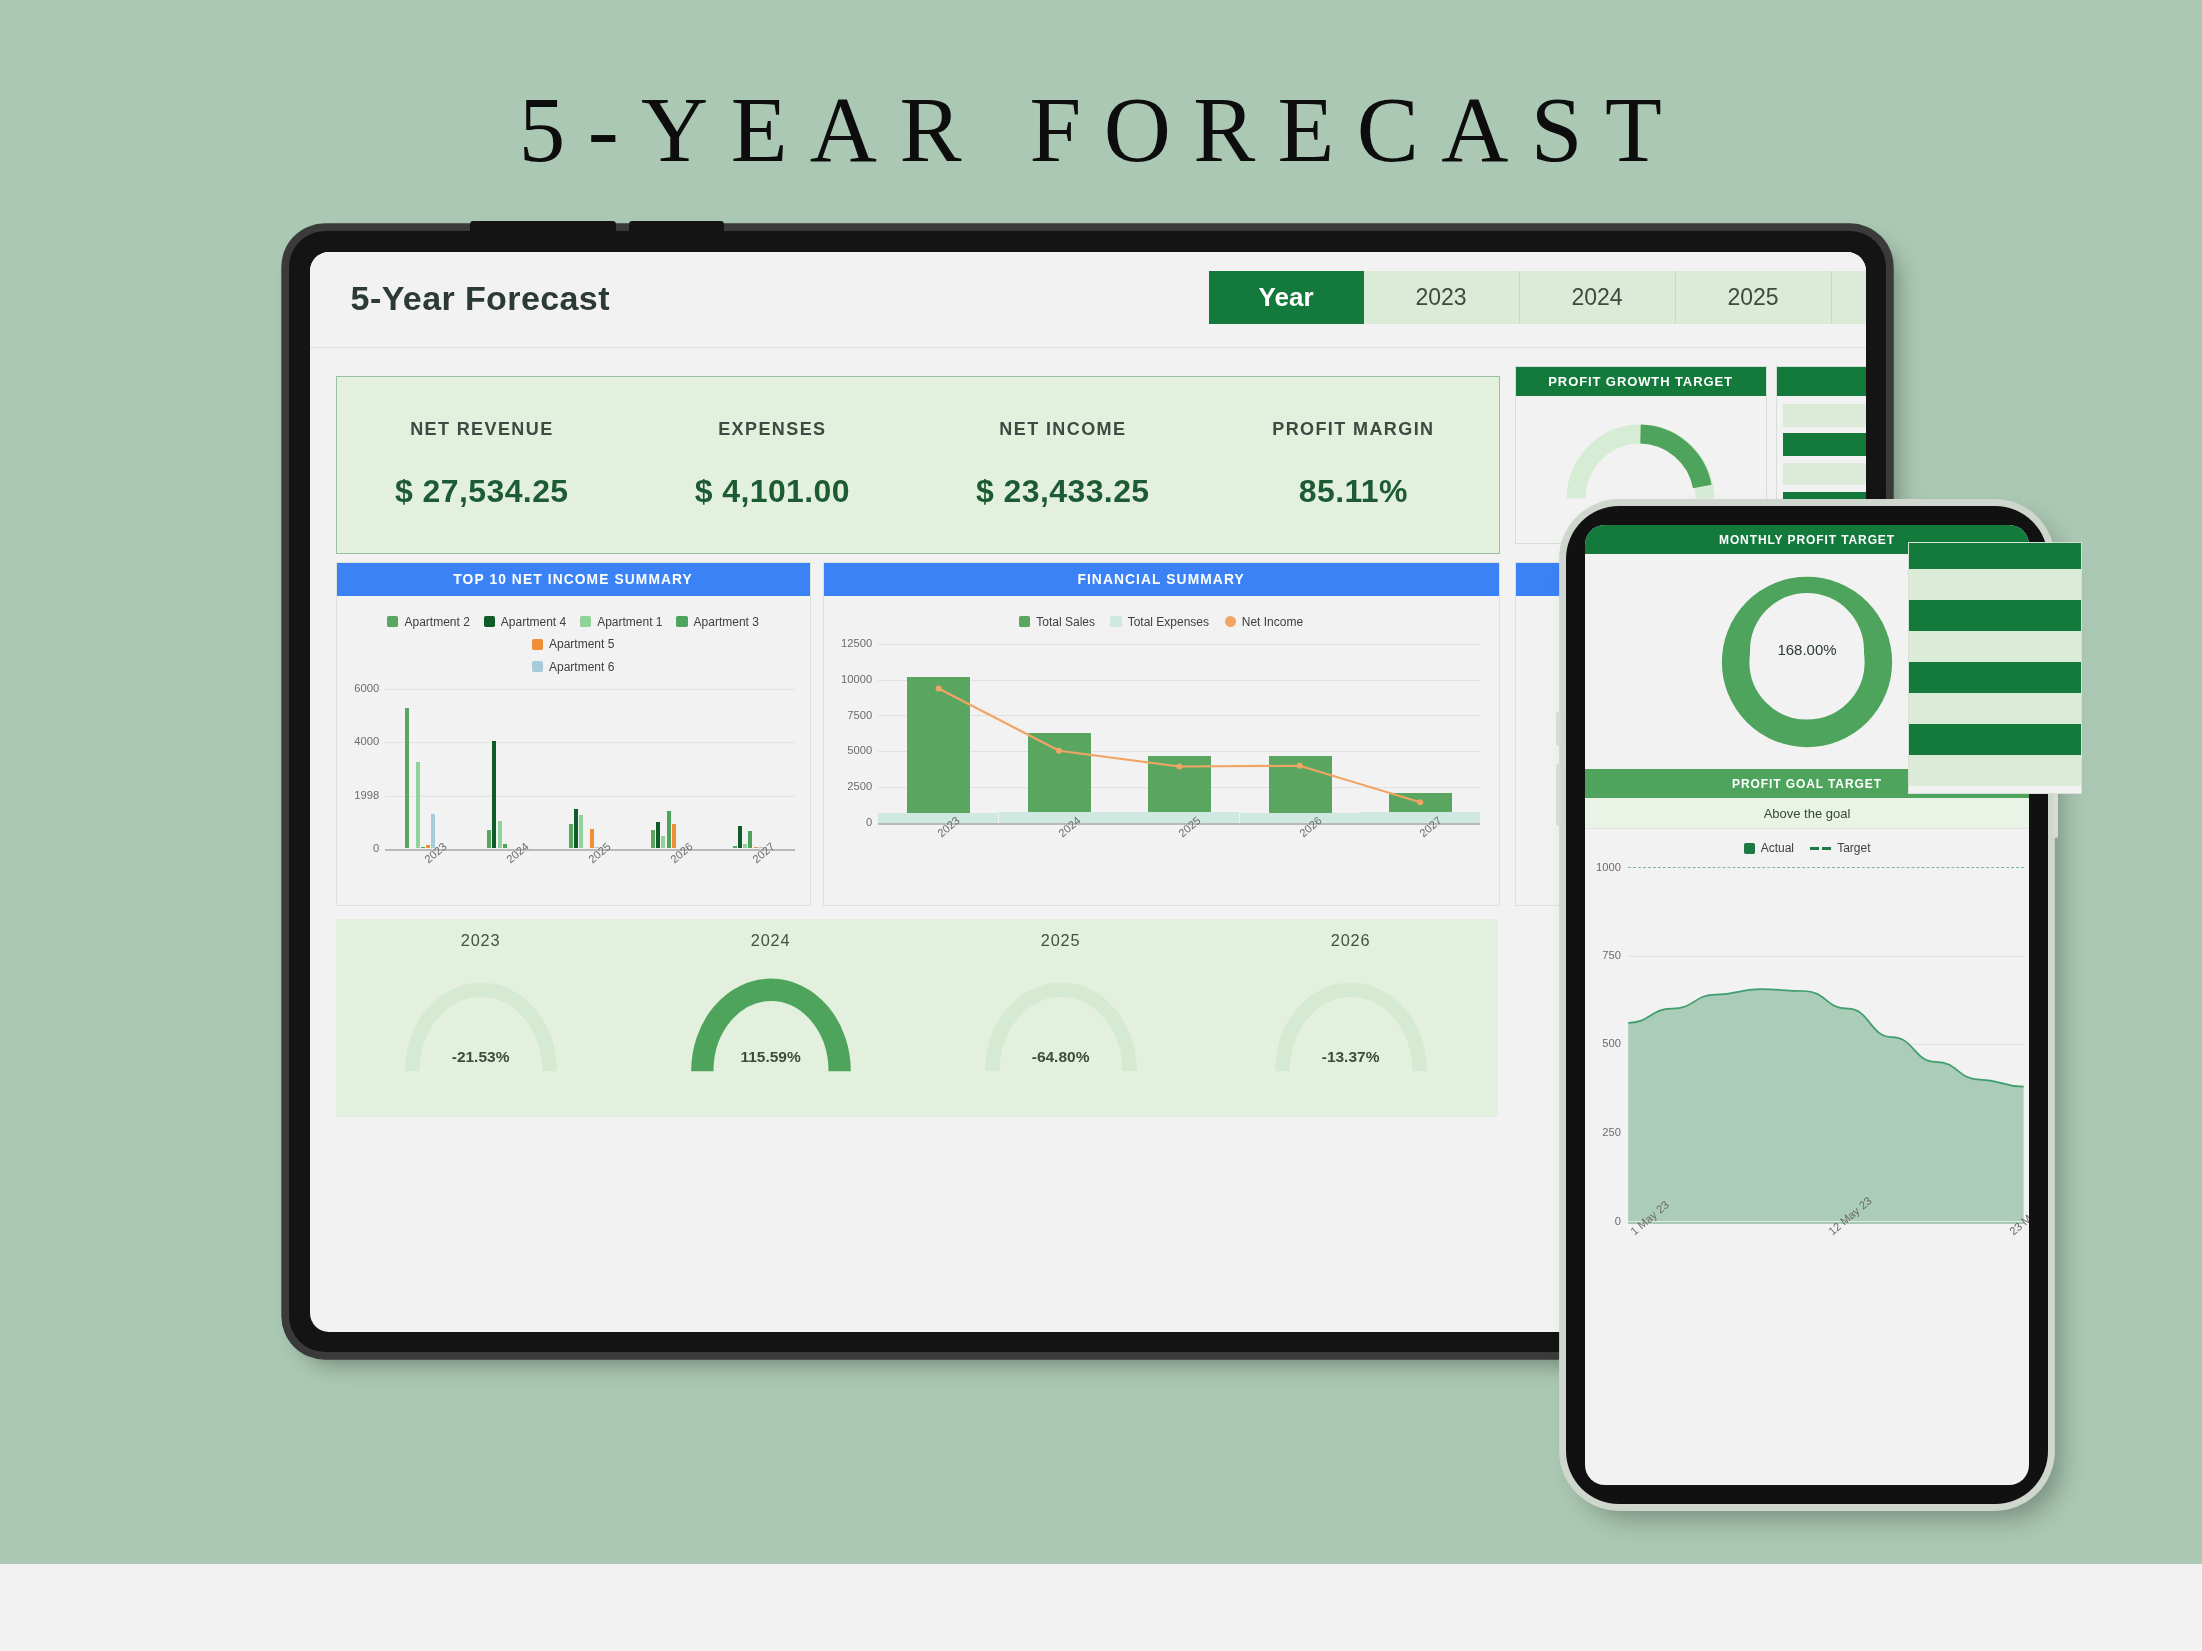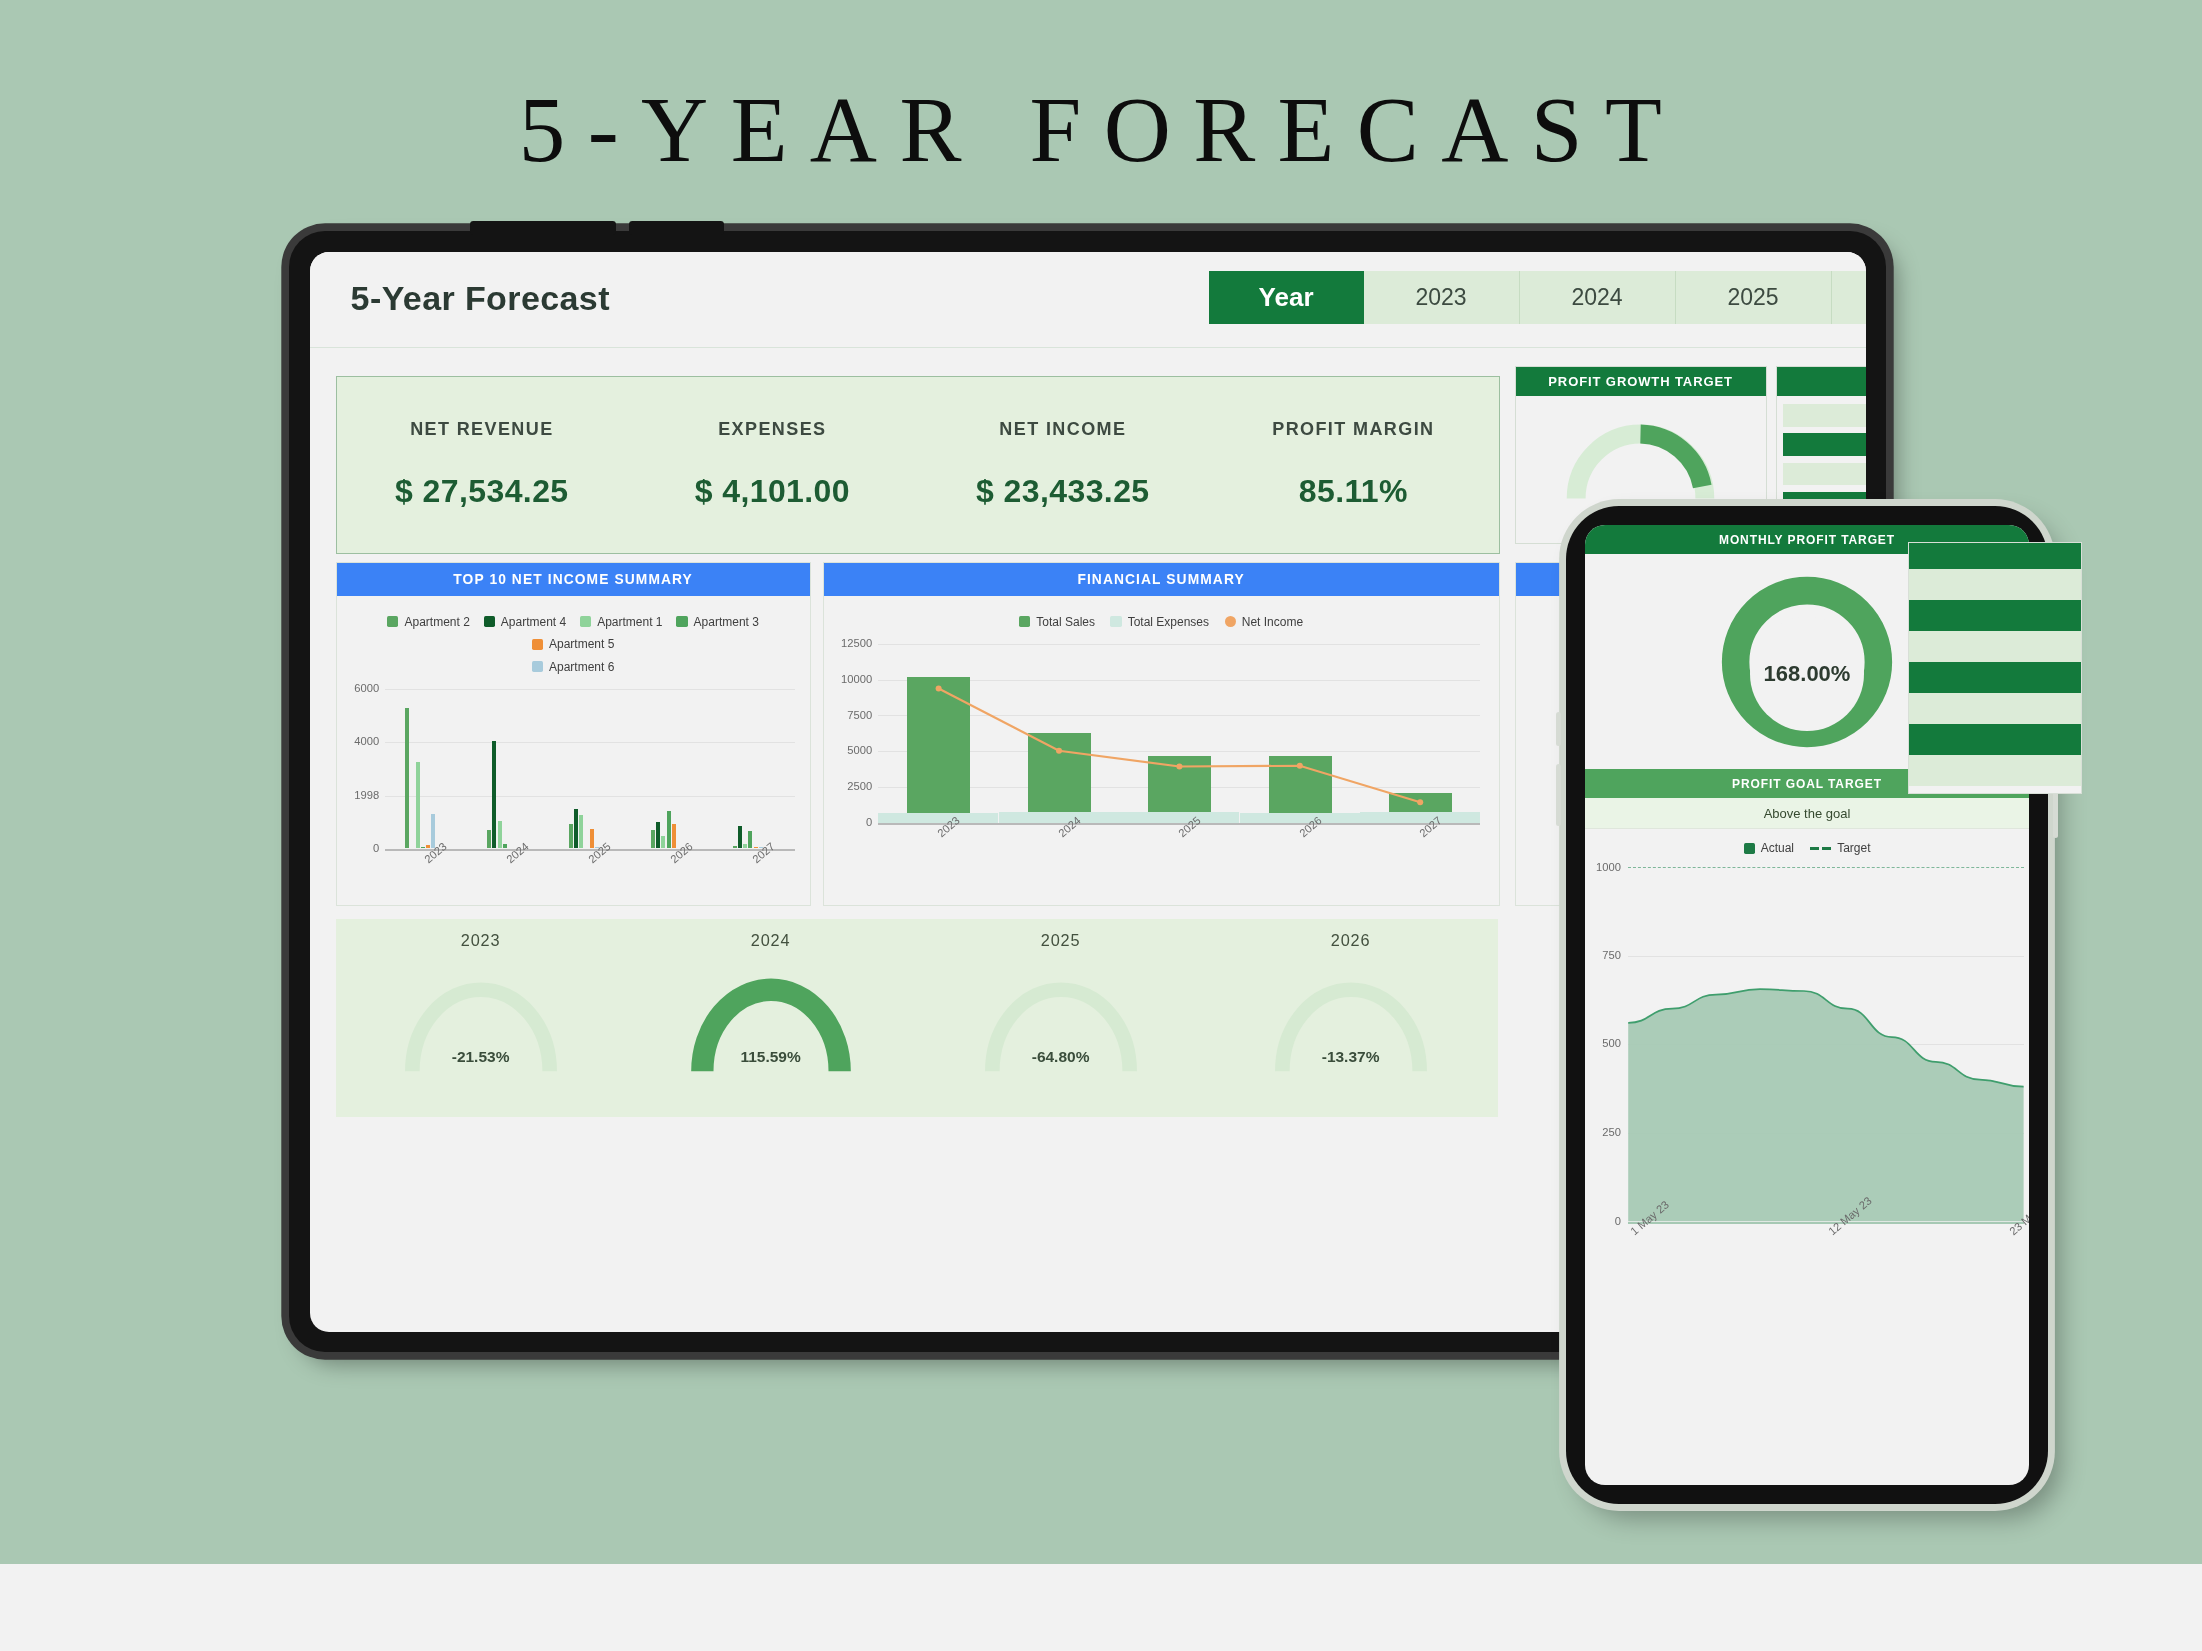--- a/index.html
+++ b/index.html
@@ -136,23 +136,23 @@
     display:flex;align-items:center;justify-content:center;letter-spacing:0.9px;
   }
   .p-head.light{background:#4fa45d;}
   .p-sub{
     background:#eaf4e6;color:#35492f;font-size:13px;text-align:center;padding:7.7px 0;
     border-bottom:0.9px solid #dfe6dc;
   }
   .p-donut-wrap{height:215px;display:flex;align-items:center;justify-content:center;background:#f2f2f2;}
   .donutbox{position:relative;width:172px;height:172px;}
   .donut-hole{
-    position:absolute;left:29px;top:41px;width:114px;height:114px;border-radius:50%;
+    position:absolute;left:29px;top:17px;width:114px;height:114px;border-radius:50%;
     background:#f2f2f2;display:flex;align-items:center;justify-content:center;
-    font-size:22px;font-weight:700;color:#2d3b30;
+    font-size:15px;font-weight:400;color:#2d3b30;
   }
   .p-area{position:relative;height:404px;background:#f2f2f2;}
 
   
   .listcard{
     position:absolute;left:1908px;top:542px;width:172px;height:250px;
     background:#f2f2f2;border:0.9px solid #d8dfd7;overflow:hidden;z-index:1;
   }
   .lc-head{height:26px;background:#137a3c;}
   .lc-row{height:31px;}

